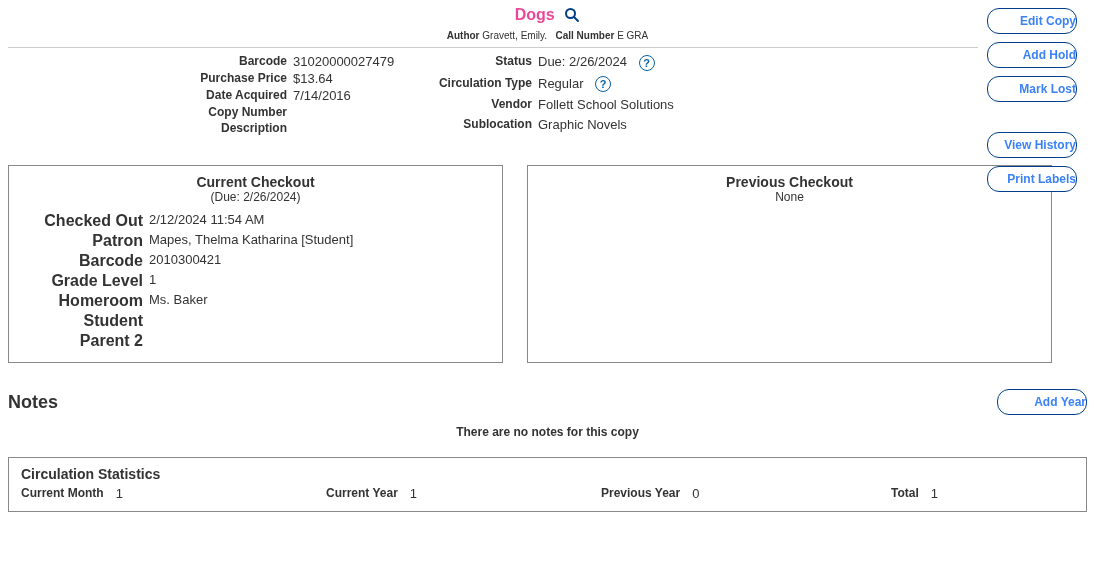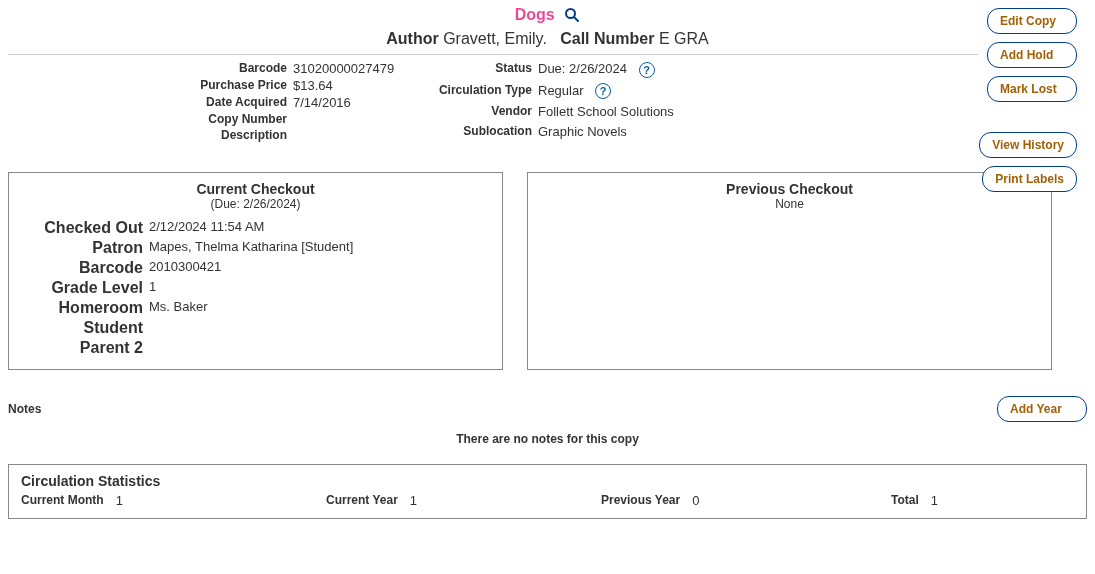--- a/index.html
+++ b/index.html
@@ -26,21 +26,21 @@
     cursor: pointer;
   }
   .search-icon {
     display: inline-block;
     vertical-align: middle;
     margin-left: 6px;
     cursor: pointer;
   }
   .subtitle-row {
     text-align: center;
-    font-size: 16px;
+    font-size: 10px;
     color: #333;
     margin-top: 4px;
     margin-bottom: 6px;
   }
   .subtitle-row .lbl { font-weight: bold; }
   hr.thin {
     border: none;
     border-top: 1px solid #ccc;
     margin: 0 0 6px 0;
     width: 970px;
@@ -95,28 +95,28 @@
     right: 10px;
     display: flex;
     flex-direction: column;
     gap: 8px;
     align-items: flex-end;
   }
   .action-col .gap { height: 14px; }
   .btn {
     display: inline-block;
     min-width: 90px;
-    padding: 5px 12px;
+    padding: 5px 0;
     border: 1px solid #003e8a;
     border-radius: 12px;
     background: #fff;
-    color: #a16207;
+    color: #3b82f6;
     font-weight: bold;
     font-size: 12px;
-    text-align: left;
+    text-align: right;
     cursor: pointer;
     white-space: nowrap;
   }
   .checkout-row {
     display: flex;
     gap: 24px;
     margin-top: 28px;
   }
   .panel {
     border: 1px solid #888;
@@ -151,21 +151,21 @@
     padding: 0 0 2px 0;
   }
   .notes-row {
     display: flex;
     align-items: center;
     margin-top: 26px;
     margin-bottom: 6px;
   }
   .notes-row h3 {
     margin: 0;
-    font-size: 12px;
+    font-size: 18px;
     font-weight: bold;
     flex: 1;
   }
   .notes-empty {
     text-align: center;
     font-weight: bold;
     font-size: 12px;
     margin: 10px 0 18px 0;
   }
   .stats-panel {

